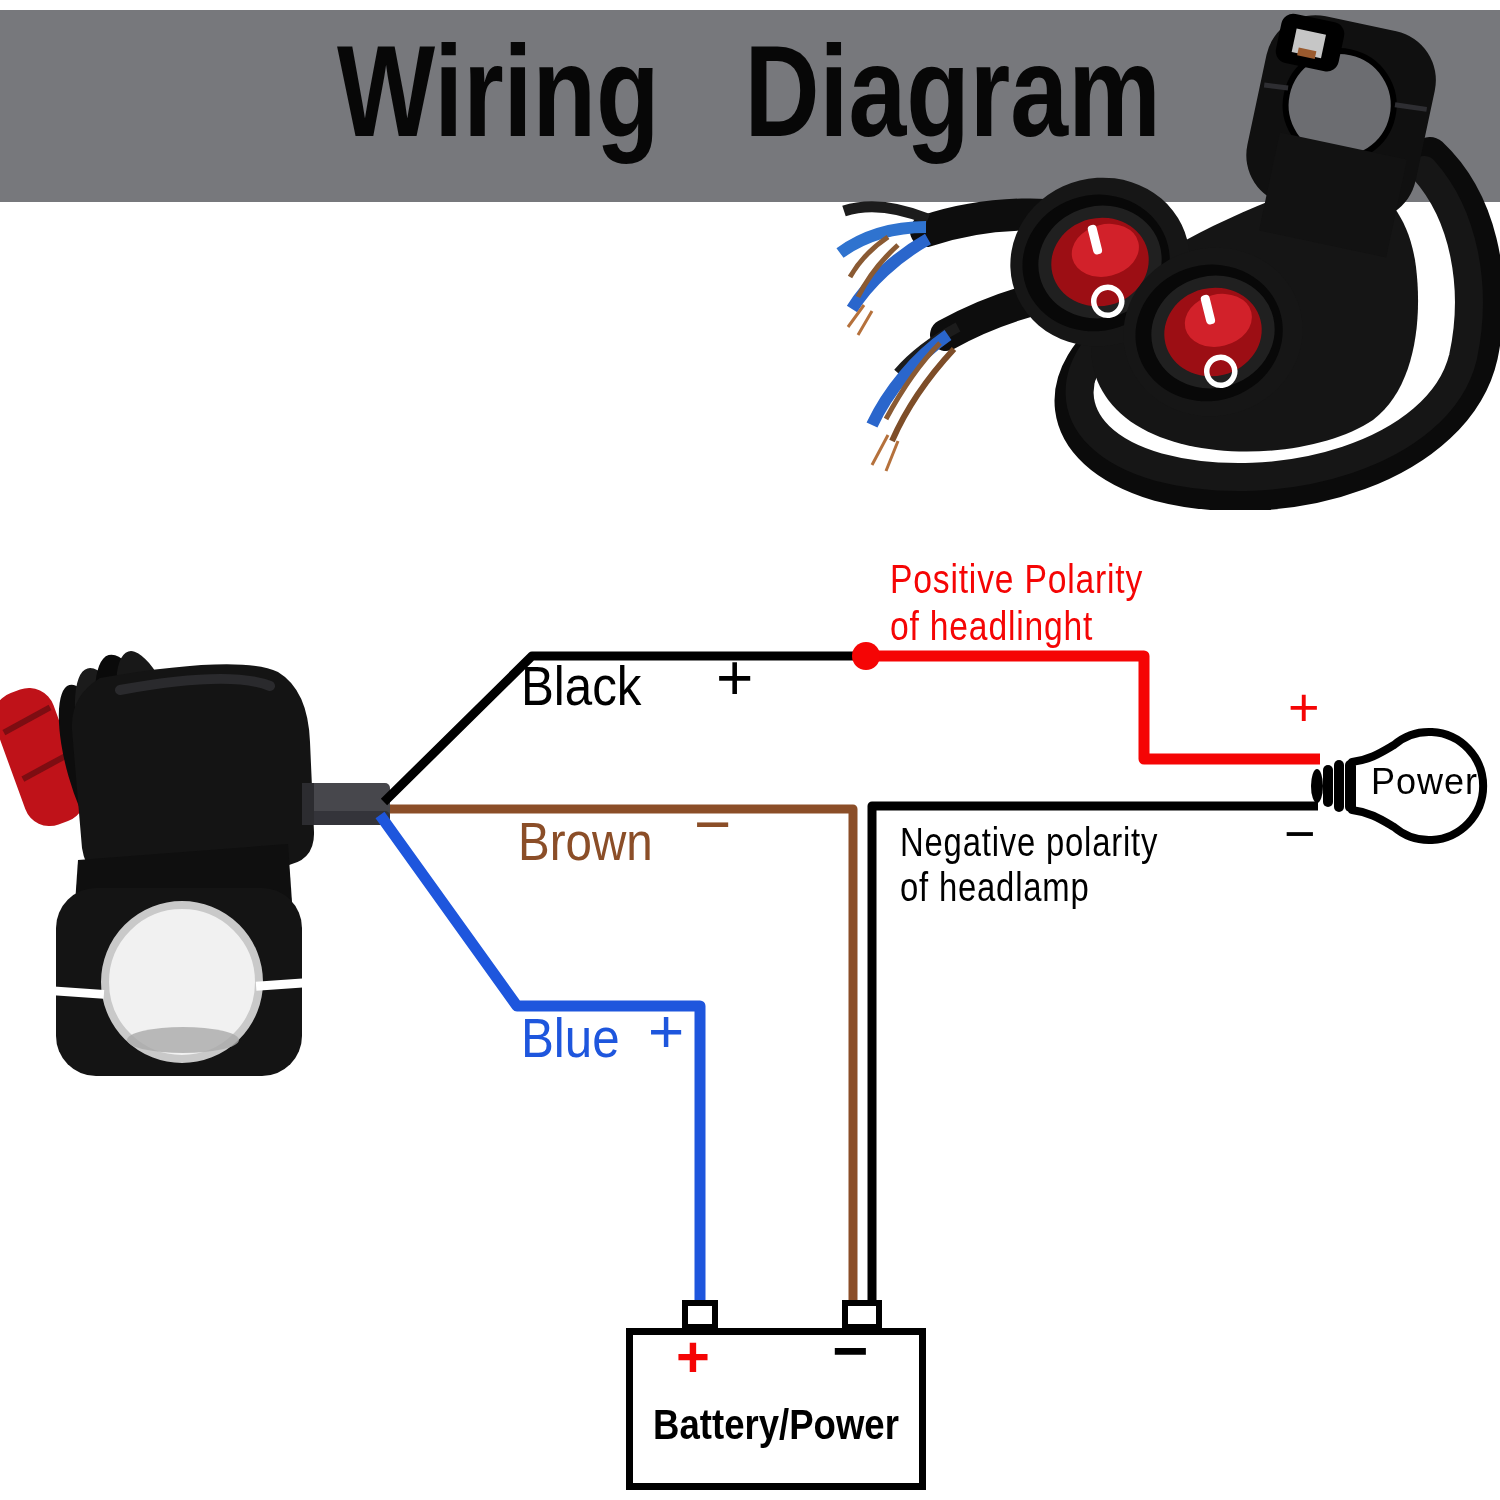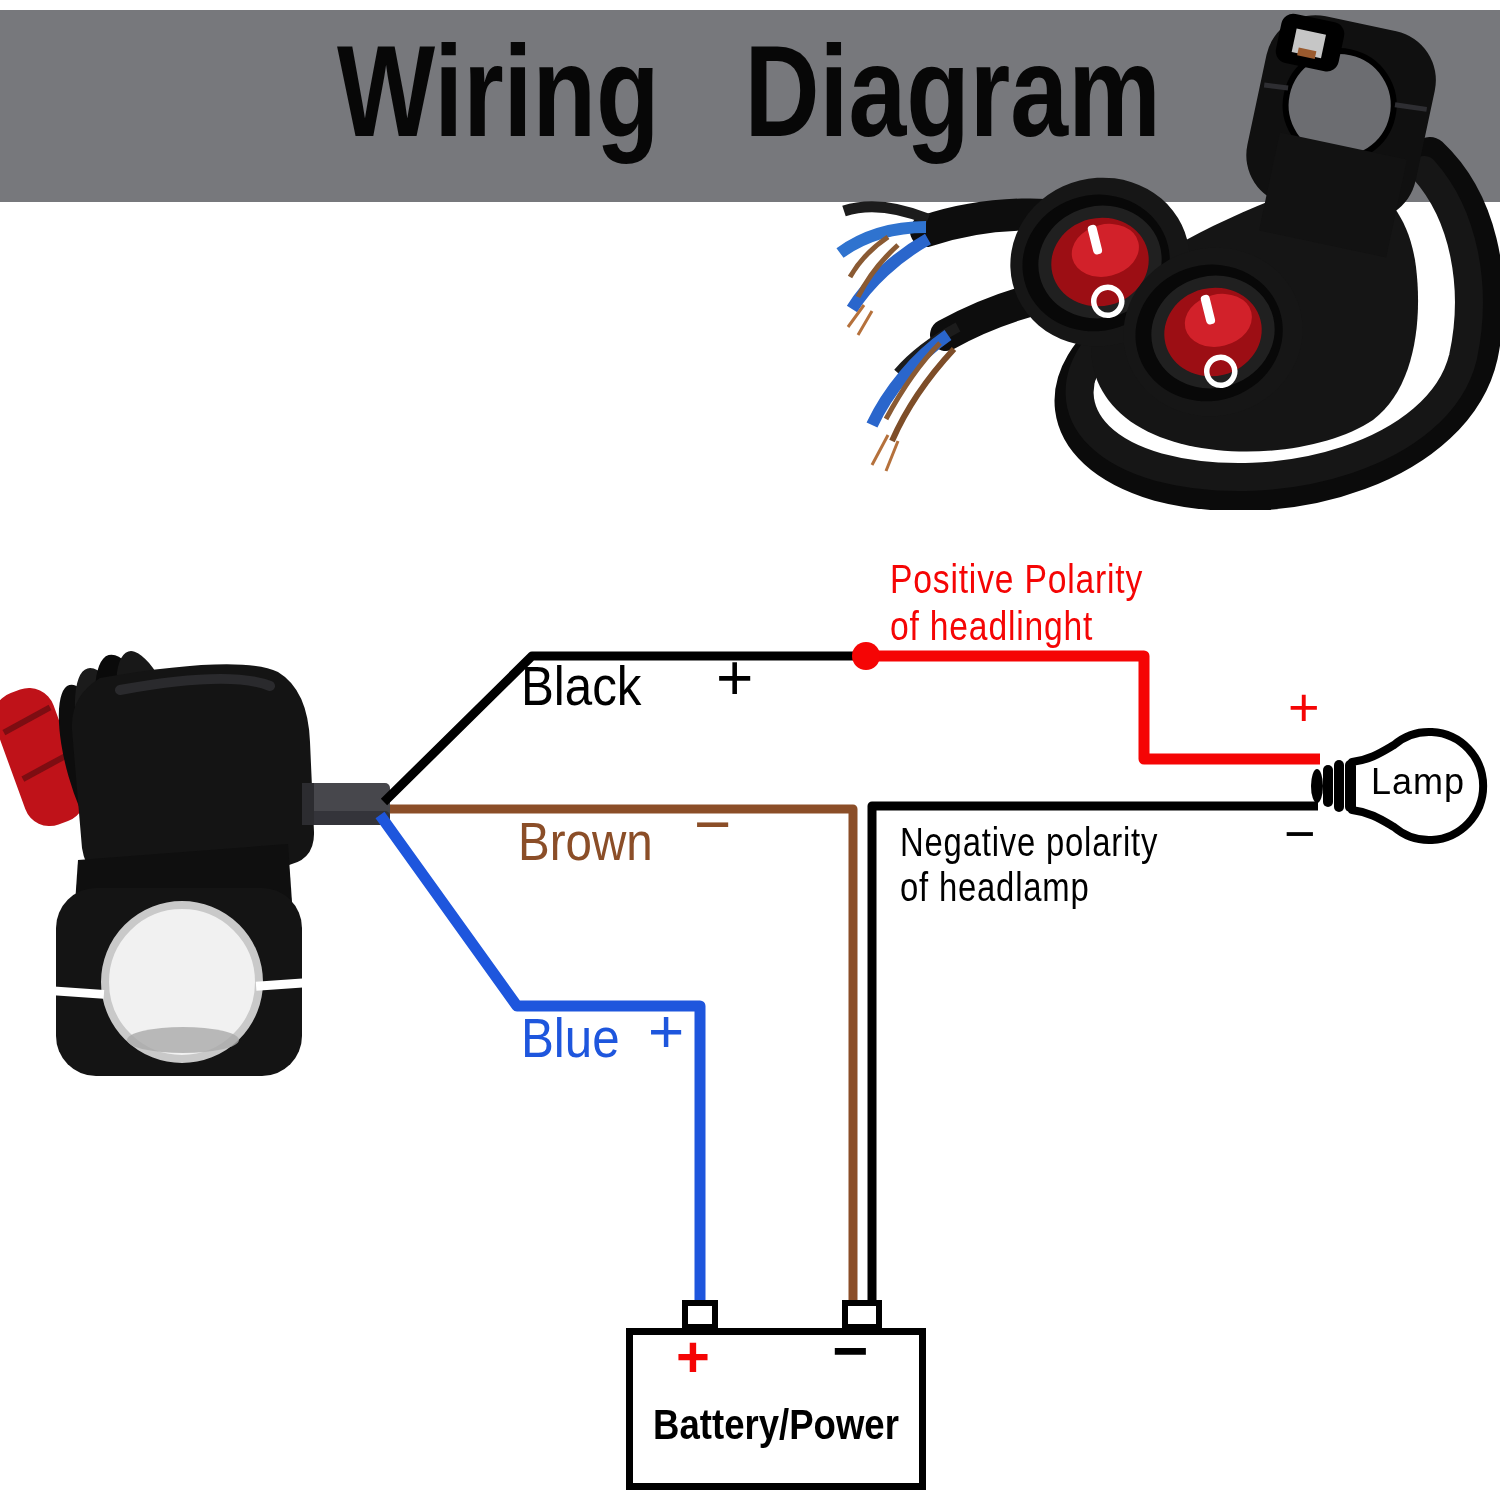--- a/index.html
+++ b/index.html
@@ -175,21 +175,21 @@
 
 <div id="lamp-plus" class="abs">+</div>
 <div id="lamp-minus" class="abs">−</div>
 <svg class="abs" style="left:1300px;top:716px;" width="200" height="132" viewBox="0 0 200 132">
   <ellipse cx="17" cy="70" rx="6" ry="17" fill="#000"></ellipse>
   <rect x="23" y="49" width="10" height="42" rx="5" fill="#000"></rect>
   <rect x="34" y="44" width="10" height="52" rx="5" fill="#000"></rect>
   <rect x="45" y="44" width="10" height="52" rx="5" fill="#000"></rect>
   <path d="M 52,46 C 70,44 82,36 94,29 A 54,54 0 1 1 94,111 C 82,104 70,96 52,94 Z" fill="#ffffff" stroke="#000000" stroke-width="8" stroke-linejoin="round"></path>
 </svg>
-<div id="lamp-text" class="abs">Lamp</div>
+<div id="lamp-text" class="abs">Power</div>
 
 <div id="battery" class="abs">
   <div class="term t-left"></div>
   <div class="term t-right"></div>
   <div class="box"></div>
   <div class="bplus">+</div>
   <div class="bminus">−</div>
   <div class="bname">Battery/Power</div>
 </div>
 

